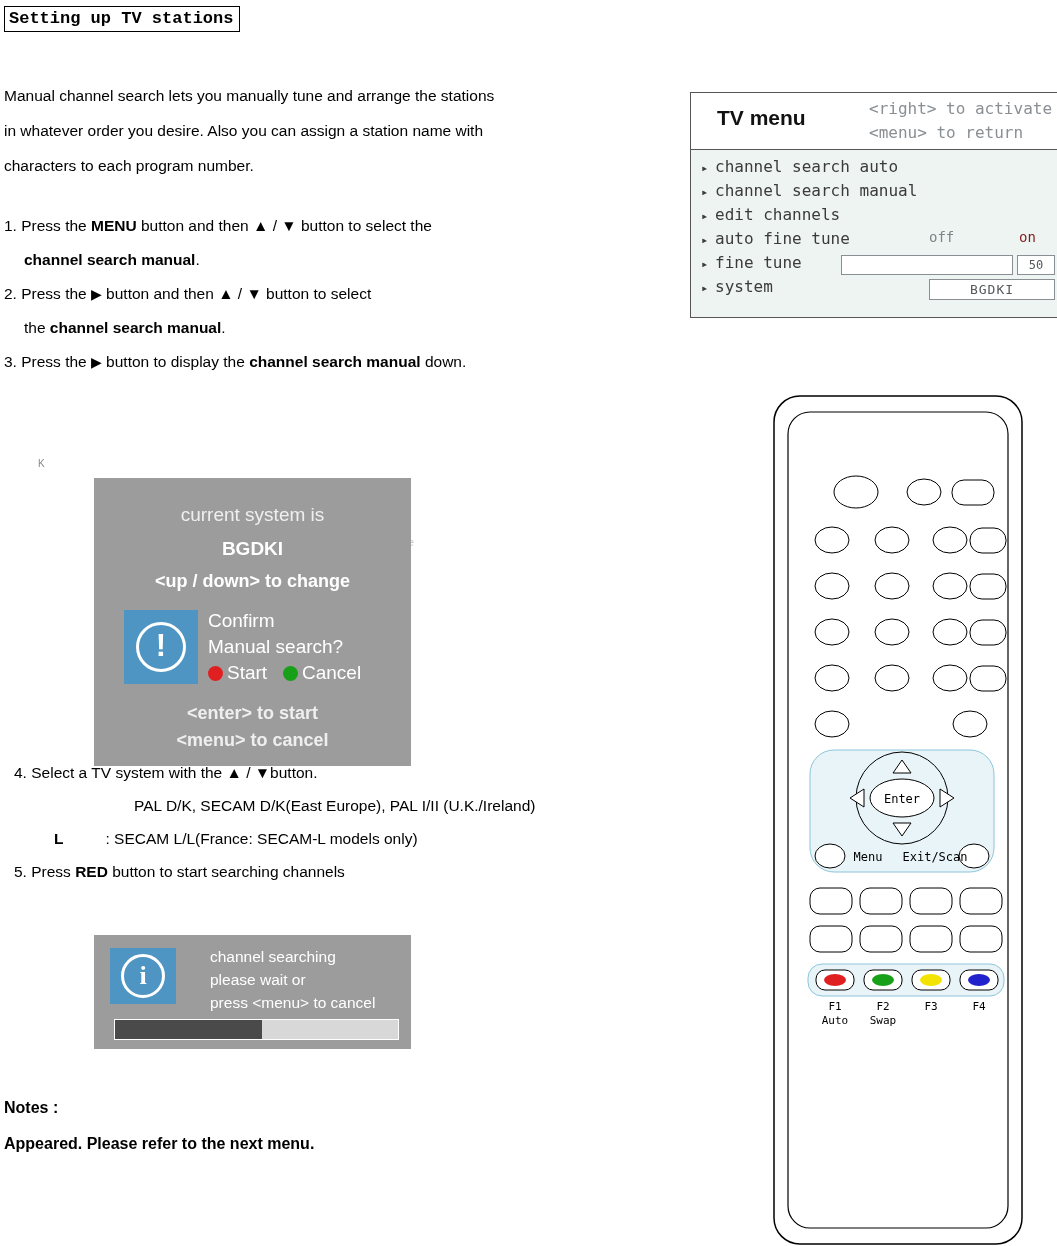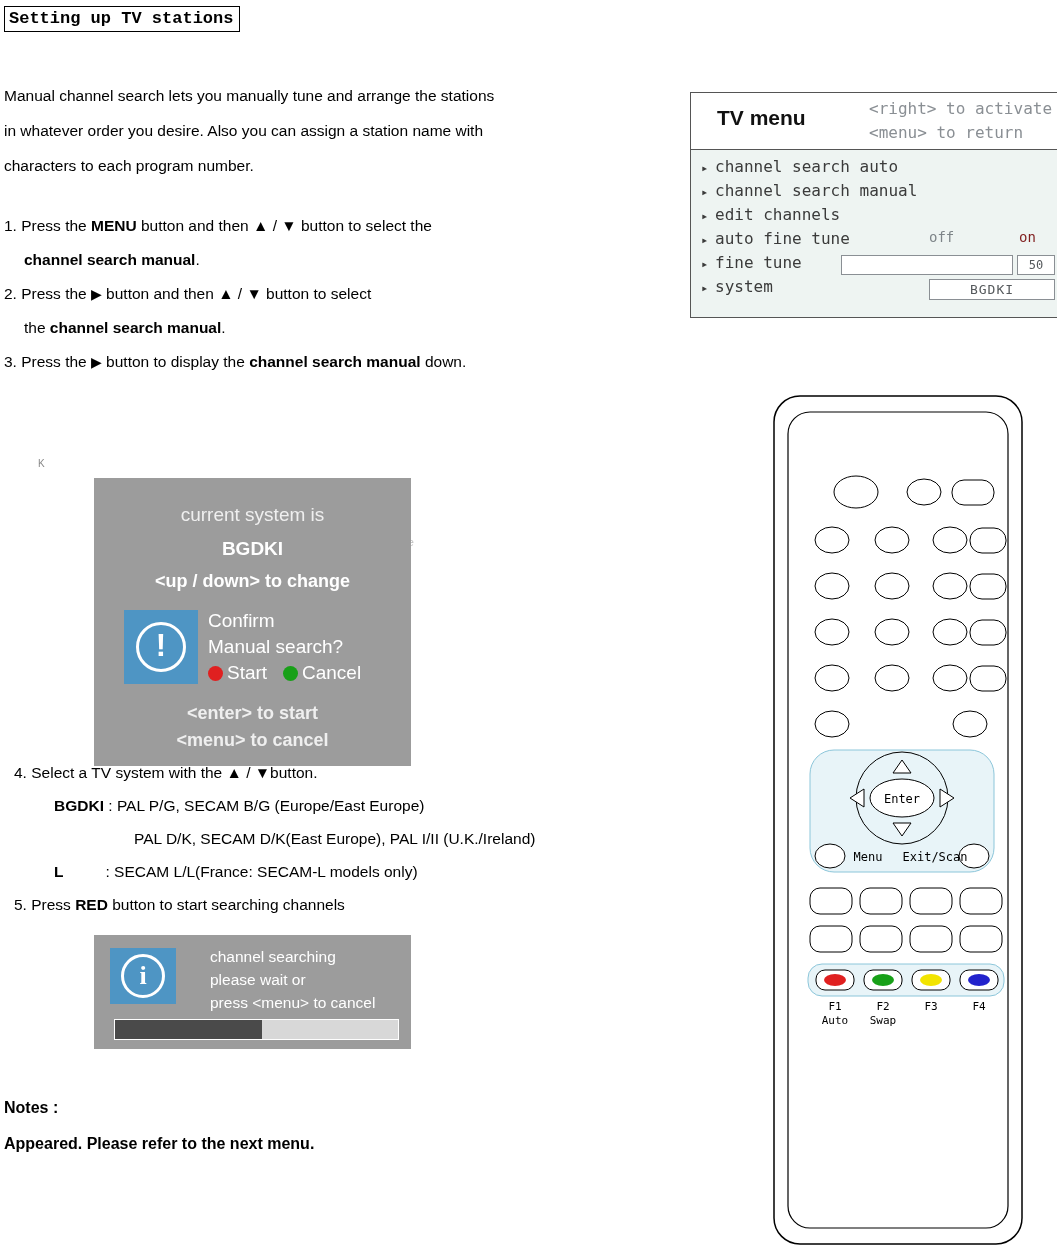--- a/index.html
+++ b/index.html
@@ -400,24 +400,20 @@
       </div>
     </div>
 
     <div class="line-top t4">&lt;enter&gt; to start</div>
     <div class="line-top t5">&lt;menu&gt; to cancel</div>
   </div>
 
   <div class="after-osd">
     <p class="step">
       <span>4. Select a TV system with the </span><span>▲</span><span> / </span><span>▼</span><span>button.</span>
-    </p>
-    <p class="step indent-1">
-      <span class="b">BGDKI</span>
-      <span>: PAL P/G, SECAM B/G (Europe/East Europe)</span>
     </p>
     <p class="step indent-2">
       <span>PAL D/K, SECAM D/K(East Europe), PAL I/II (U.K./Ireland)</span>
     </p>
     <p class="step indent-1">
       <span class="b" style="padding-right:42px;">L</span><span>: SECAM L/L(France: SECAM-L models only)</span>
     </p>
     <p class="step">
       <span>5. Press </span><span class="b">RED</span><span> button to start searching channels</span>
     </p>

